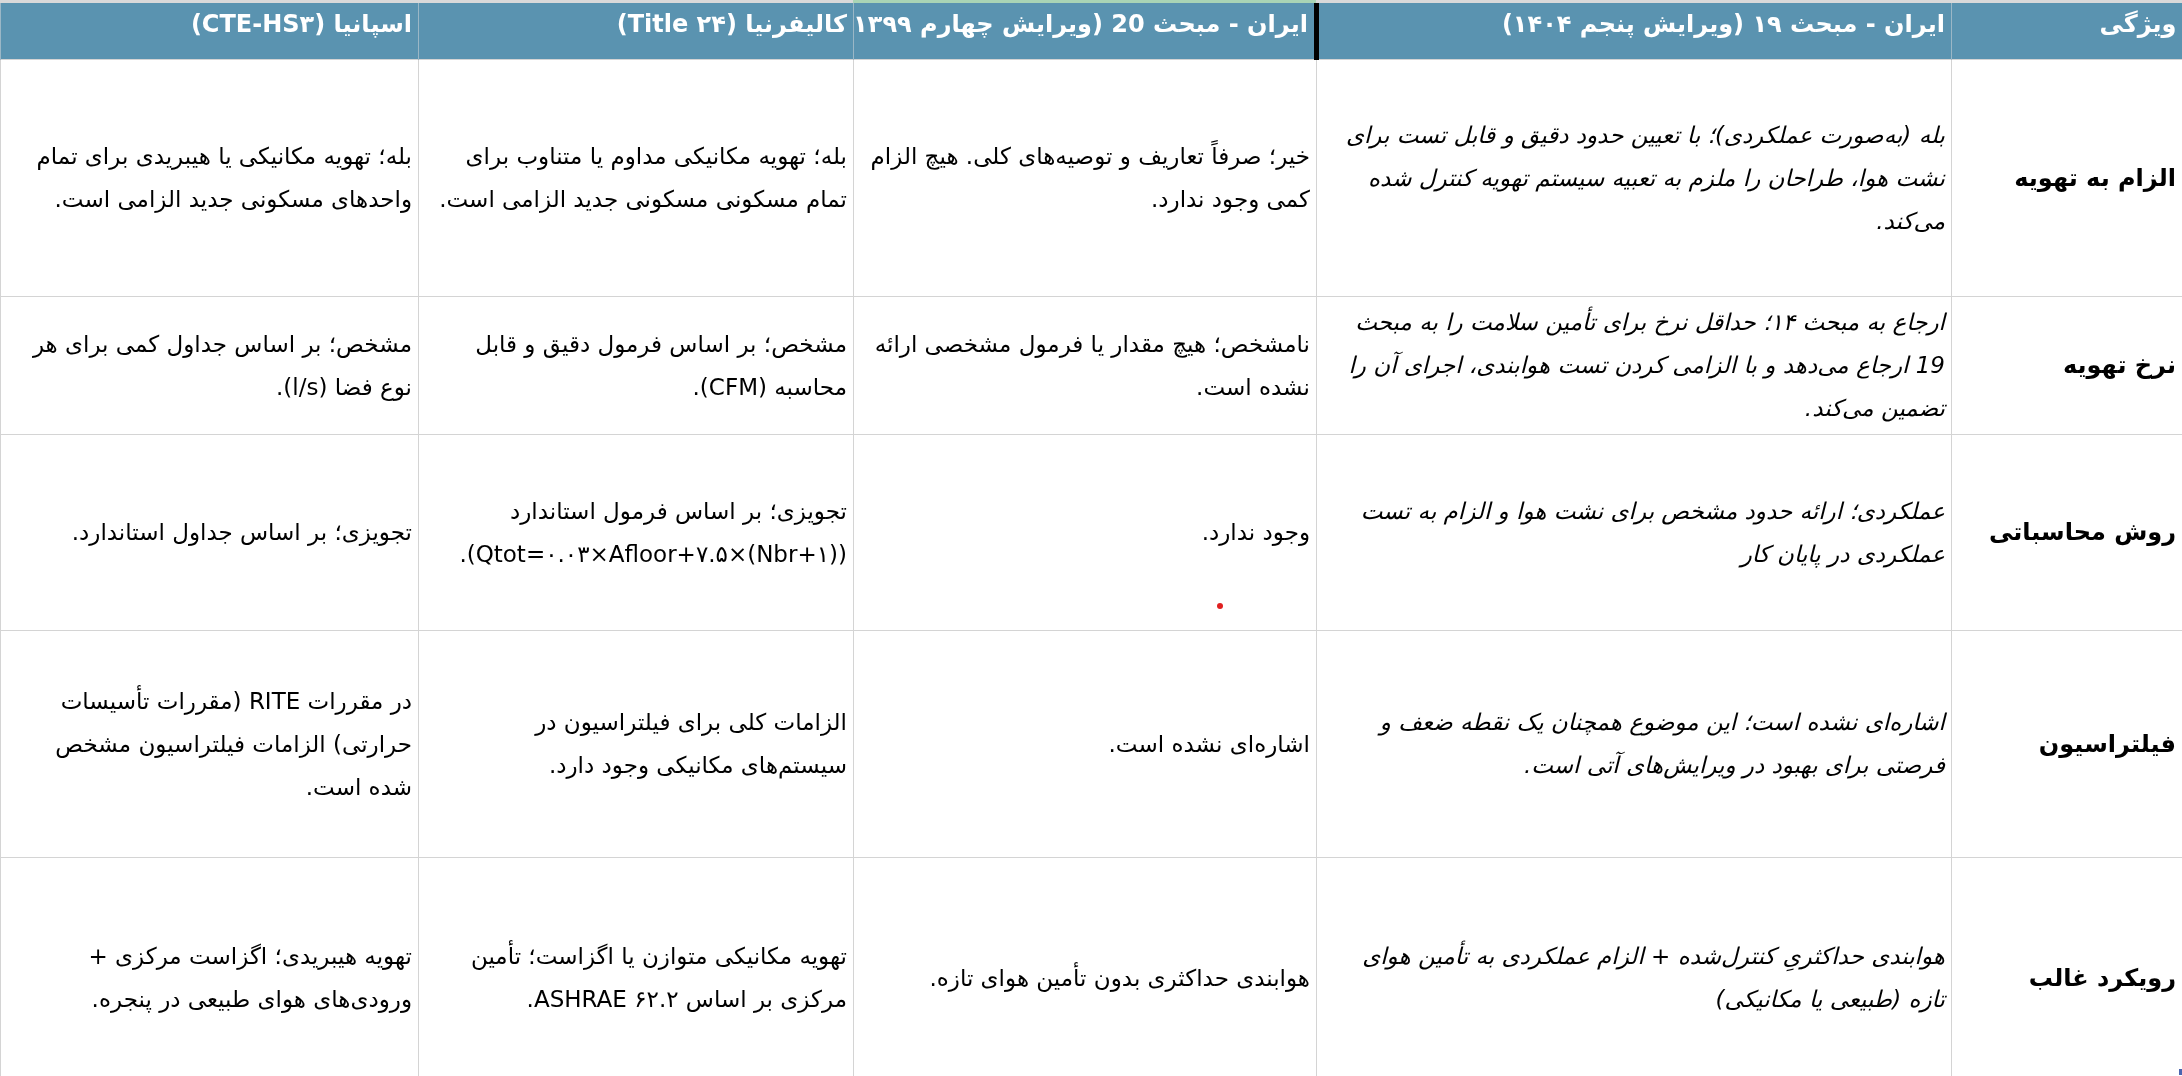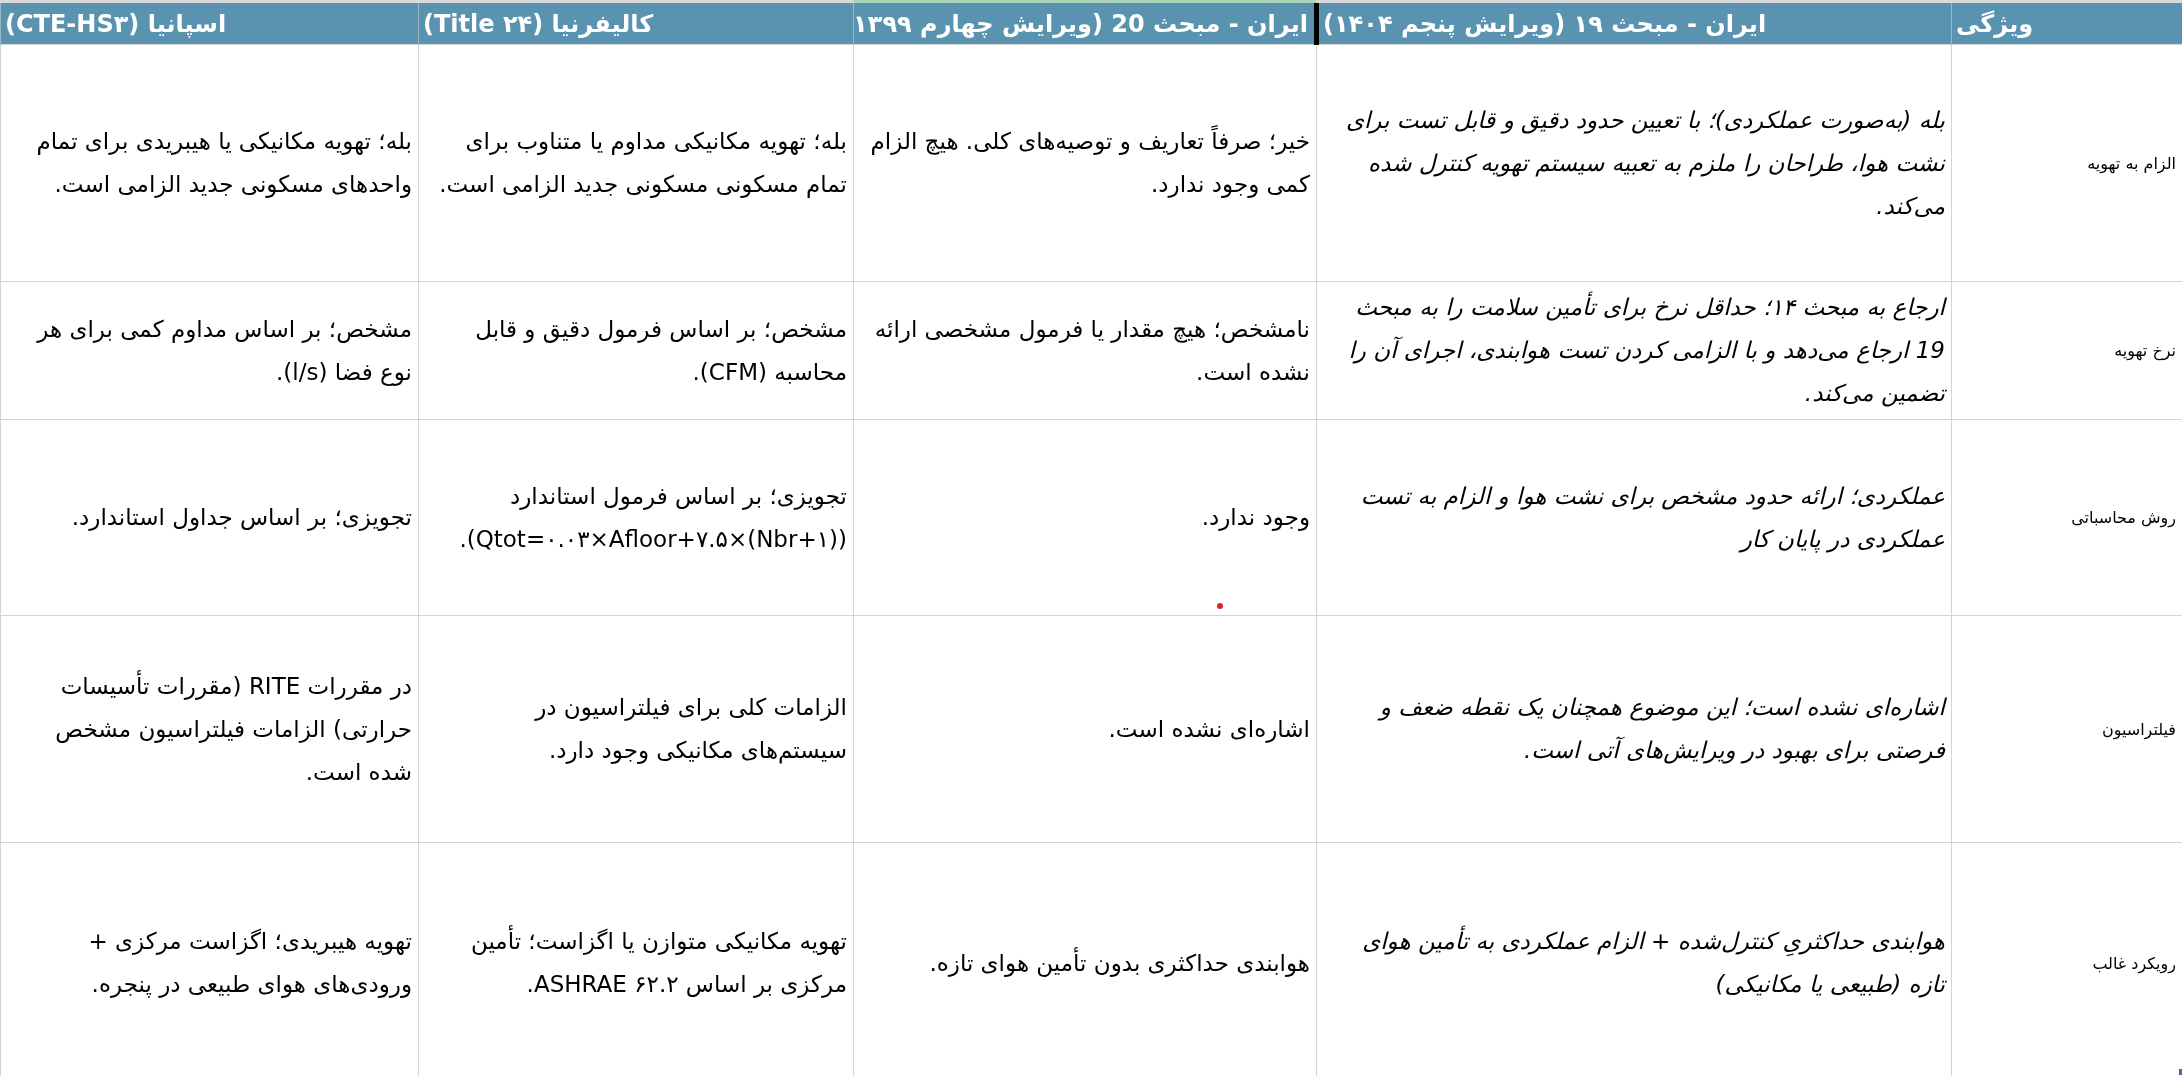--- a/index.html
+++ b/index.html
@@ -8,25 +8,25 @@
   .topstrip { position:absolute; left:0; top:0; width:2182px; height:3px; background:#d9d9d9; }
   .topstrip .sel { position:absolute; left:853px; width:463px; top:0; height:3px; background:#a9d4b5; }
   table.grid { position:absolute; left:0; top:3px; border-collapse:collapse; table-layout:fixed;
                width:2182px; direction:rtl; }
   table.grid col.c-feat { width:231px; }
   table.grid col.c-ir1404 { width:635px; }
   table.grid col.c-ir1399 { width:463px; }
   table.grid col.c-cal { width:435px; }
   table.grid col.c-esp { width:418px; }
   th { background:#5a93b0; color:#ffffff; font-weight:bold; font-size:24px; height:41px;
-       text-align:left; padding:0 6px 0 4px; border-left:1px solid #9bb7c6; white-space:nowrap;
+       text-align:right; padding:0 6px 15px 4px; border-left:1px solid #9bb7c6; white-space:nowrap;
        overflow:hidden; vertical-align:middle; }
   td { border:1px solid #d4d4d4; font-size:23px; line-height:43px; text-align:right;
        padding:0 6px 0 6px; vertical-align:middle; }
-  td.feat { font-weight:normal; font-size:16px; }
+  td.feat { font-weight:bold; font-size:24px; }
   td.dash-left { border-left:1px dashed #b0b0b0;font-style:italic; }
   th.dash-left { border-left:5px solid #000000; }
   tr.r1 td { height:236px; }
   tr.r2 td { height:137px; }
   tr.r3 td { height:195px; }
   tr.r4 td { height:226px; }
   tr.r5 td { height:240px; }
   .reddot { position:absolute; left:1217px; top:603px; width:6px; height:6px; border-radius:50%; background:#e02020; }
   .bluemark { position:absolute; left:2179px; top:1069px; width:3px; height:6px; background:#4a64b0; }
 </style>
@@ -60,21 +60,21 @@
       <td class="dash-left">بله (به‌صورت عملکردی)؛ با تعیین حدود دقیق و قابل تست برای نشت هوا، طراحان را ملزم به تعبیه سیستم تهویه کنترل شده می‌کند.</td>
       <td>خیر؛ صرفاً تعاریف و توصیه‌های کلی. هیچ الزام کمی وجود ندارد.</td>
       <td>بله؛ تهویه مکانیکی مداوم یا متناوب برای تمام مسکونی مسکونی جدید الزامی است.</td>
       <td>بله؛ تهویه مکانیکی یا هیبریدی برای تمام واحدهای مسکونی جدید الزامی است.</td>
     </tr>
     <tr class="r2">
       <td class="feat">نرخ تهویه</td>
       <td class="dash-left">ارجاع به مبحث ۱۴؛ حداقل نرخ برای تأمین سلامت را به مبحث 19 ارجاع می‌دهد و با الزامی کردن تست هوابندی، اجرای آن را تضمین می‌کند.</td>
       <td>نامشخص؛ هیچ مقدار یا فرمول مشخصی ارائه نشده است.</td>
       <td>مشخص؛ بر اساس فرمول دقیق و قابل محاسبه (CFM).</td>
-      <td>مشخص؛ بر اساس مداوم کمی برای هر نوع فضا (l/s).</td>
+      <td>مشخص؛ بر اساس جداول کمی برای هر نوع فضا (l/s).</td>
     </tr>
     <tr class="r3">
       <td class="feat">روش محاسباتی</td>
       <td class="dash-left">عملکردی؛ ارائه حدود مشخص برای نشت هوا و الزام به تست عملکردی در پایان کار</td>
       <td>وجود ندارد.</td>
       <td>تجویزی؛ بر اساس فرمول استاندارد (Qtot=۰.۰۳×Afloor+۷.۵×(Nbr+۱)).</td>
       <td>تجویزی؛ بر اساس جداول استاندارد.</td>
     </tr>
     <tr class="r4">
       <td class="feat">فیلتراسیون</td>

